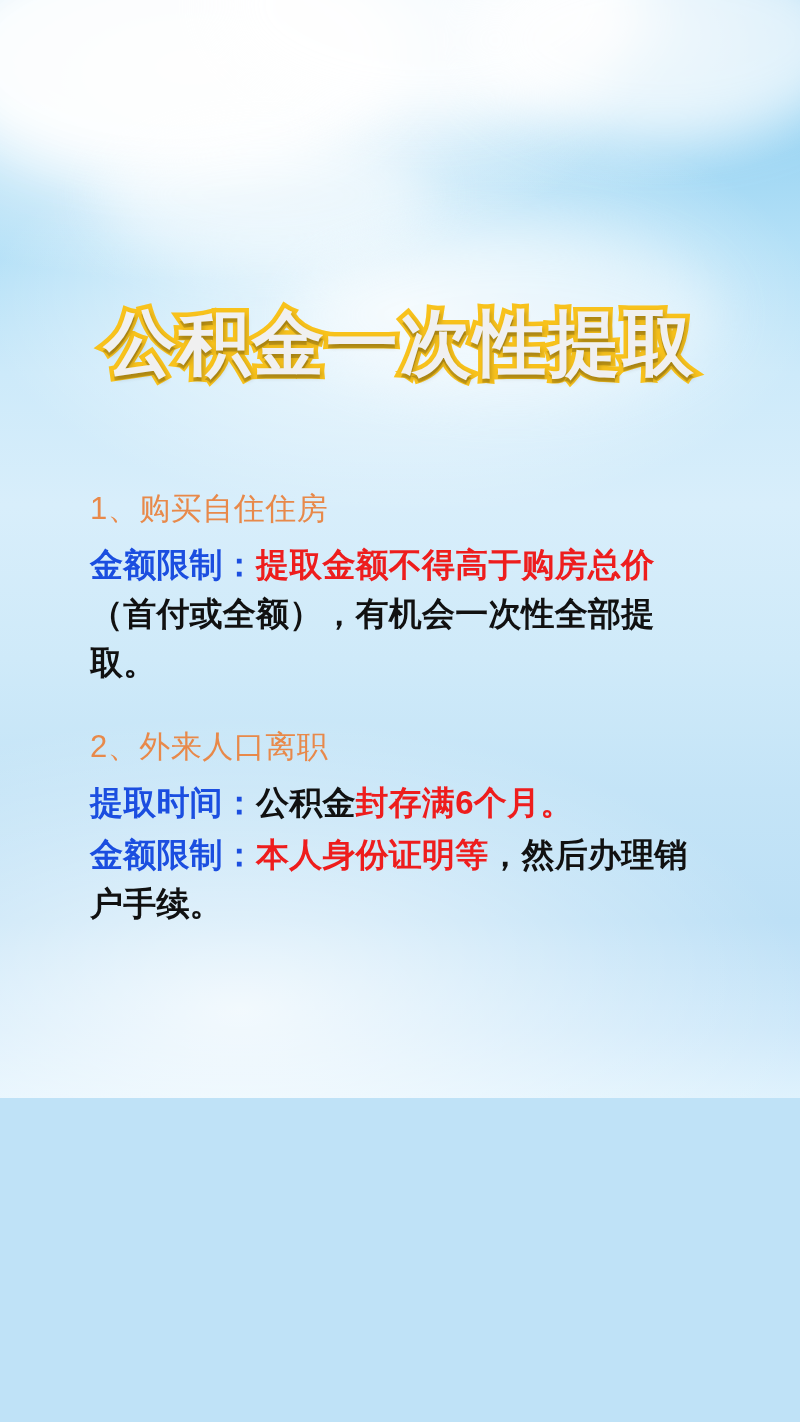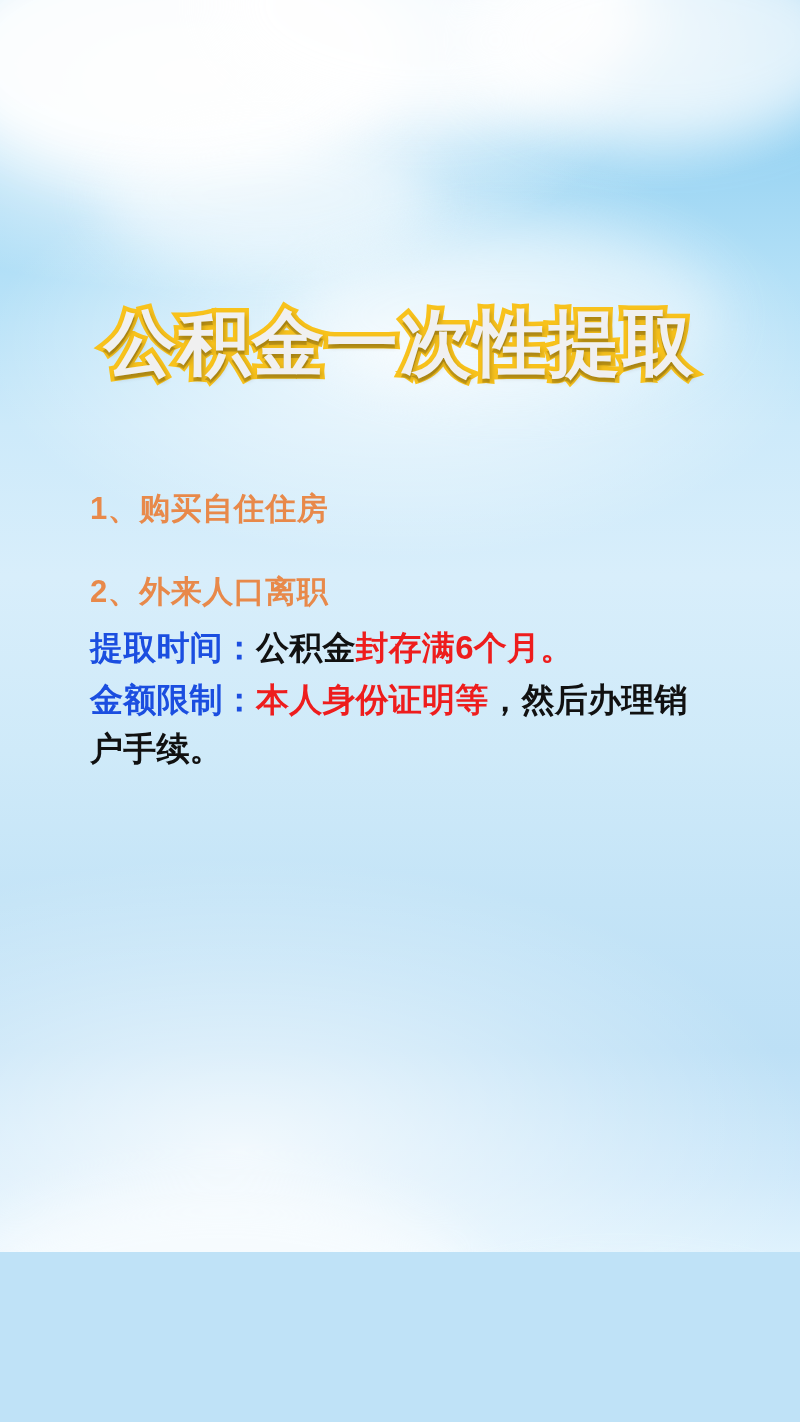--- a/index.html
+++ b/index.html
@@ -9,21 +9,21 @@
   body {
     width: 800px;
     height: 1422px;
     font-family: "Liberation Sans", "DejaVu Sans", sans-serif;
     background: #bfe2f7;
     overflow: hidden;
   }
   .poster {
     position: relative;
     width: 800px;
-    height: 1252px;
+    height: 1098px;
     overflow: hidden;
     background:
       radial-gradient(ellipse 620px 300px at 24% 6%, rgba(255,255,255,0.95) 0%, rgba(255,255,255,0.55) 42%, rgba(255,255,255,0.0) 72%),
       radial-gradient(ellipse 420px 220px at 72% 2%, rgba(255,255,255,0.85) 0%, rgba(255,255,255,0.35) 48%, rgba(255,255,255,0) 78%),
       radial-gradient(ellipse 520px 260px at 50% 28%, rgba(255,255,255,0.75) 0%, rgba(255,255,255,0.25) 55%, rgba(255,255,255,0) 80%),
       radial-gradient(ellipse 700px 360px at 30% 92%, rgba(255,255,255,0.75) 0%, rgba(255,255,255,0.22) 55%, rgba(255,255,255,0) 82%),
       linear-gradient(180deg,
         #7cc4ee 0%,
         #95d2f2 10%,
         #b3e0f7 22%,
@@ -80,21 +80,21 @@
     left: 90px;
     width: 622px;
     top: 487px;
   }
 
   .section { margin-bottom: 38px; }
   .section:last-child { margin-bottom: 8px; }
 
   .sec-head {
     font-size: 31px;
-    font-weight: bold;
+    font-weight: normal;
     color: #e8894a;
     line-height: 1.45;
     margin-bottom: 9px;
     letter-spacing: 0.5px;
   }
 
   .para {
     font-size: 33px;
     font-weight: bold;
     line-height: 1.48;
@@ -117,20 +117,21 @@
   <div class="cloud c4"></div>
   <div class="cloud c5"></div>
   <div class="cloud c6"></div>
   <div class="cloud c7"></div>
 
   <div class="content">
     <div class="title">公积金一次性提取</div>
     <div class="body-block">
         <div class="section">
           <div class="sec-head">1、购买自住住房</div>
+          <div class="para"><span class="lbl">金额限制：</span><span class="red">提取金额不得高于购房总价</span><span class="blk">（首付或全额），有机会一次性全部提取。</span></div>
         </div>
         <div class="section">
           <div class="sec-head">2、外来人口离职</div>
           <div class="para"><span class="lbl">提取时间：</span><span class="blk">公积金</span><span class="red">封存满6个月。</span></div>
           <div class="para"><span class="lbl">金额限制：</span><span class="red">本人身份证明等</span><span class="blk">，然后办理销户手续。</span></div>
         </div>
       </div>
   </div>
 </div>
 

